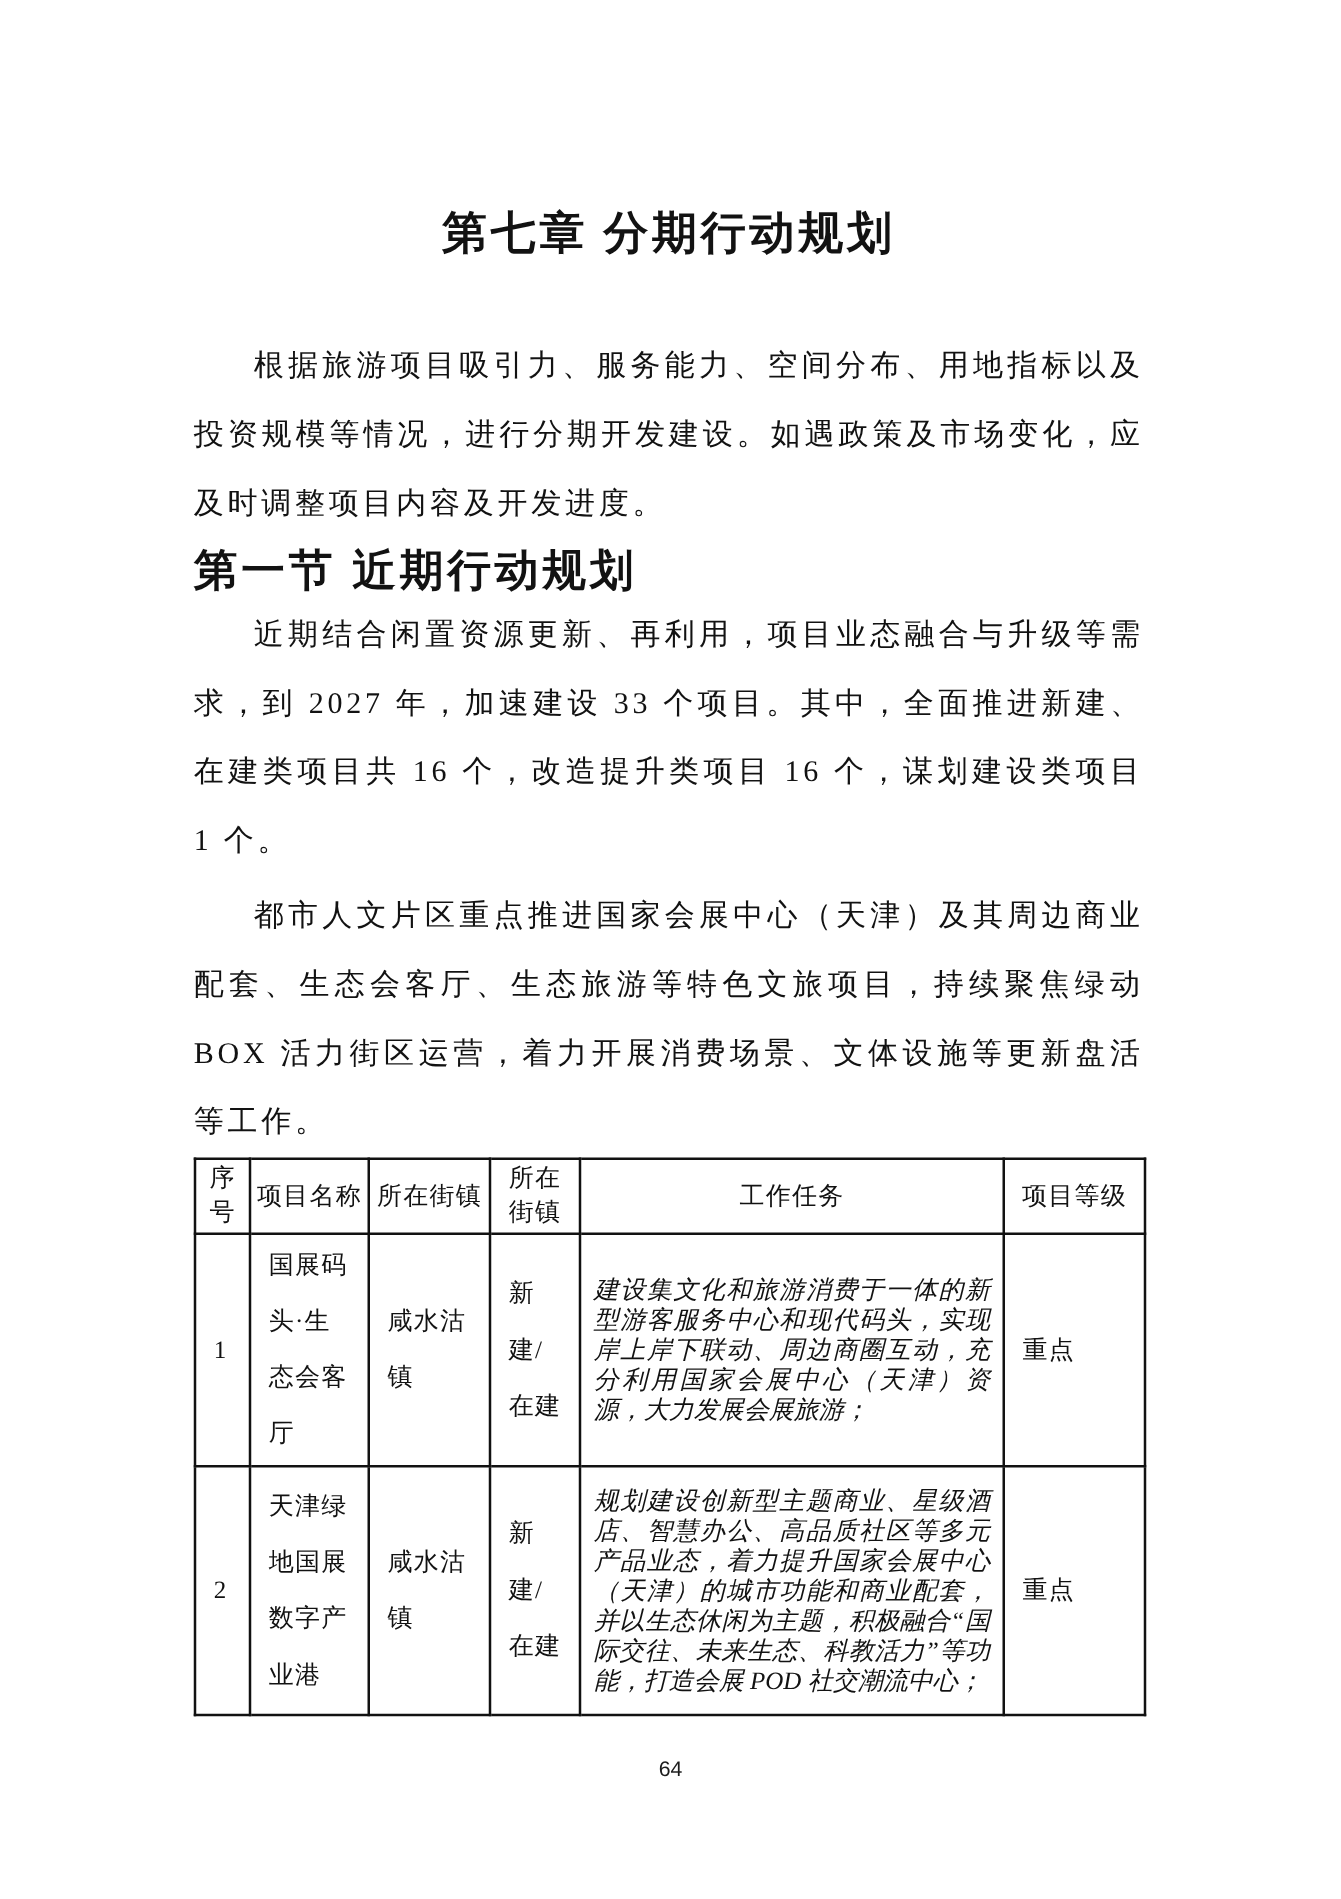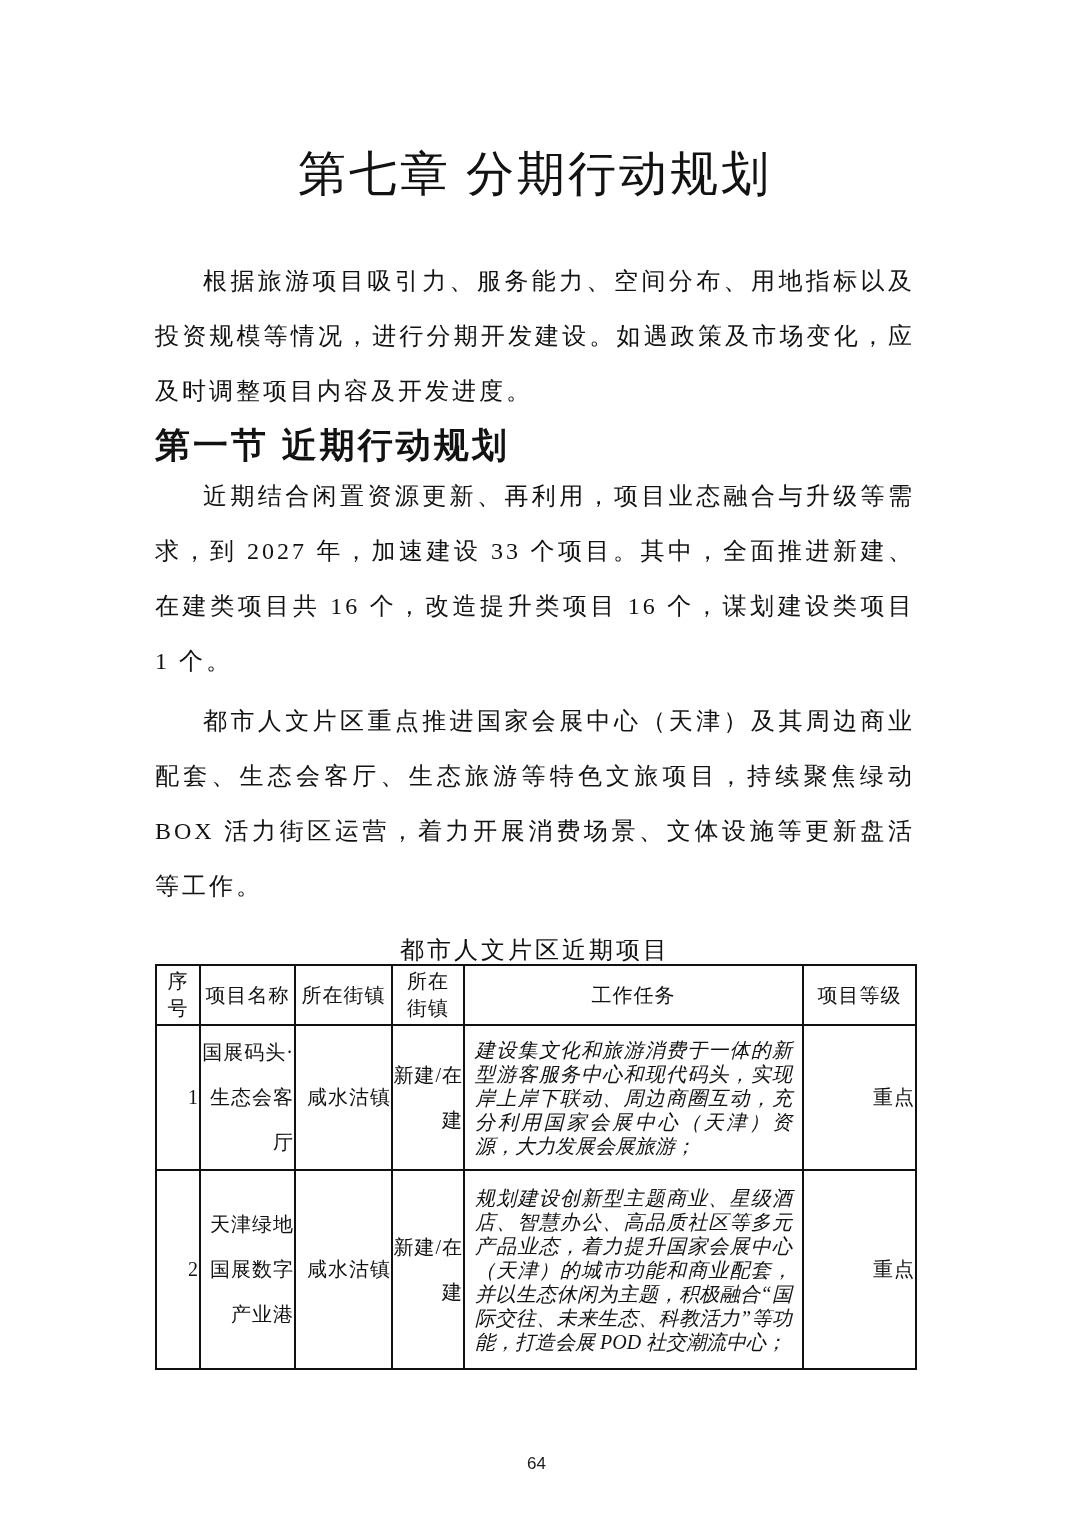--- a/index.html
+++ b/index.html
@@ -8,23 +8,23 @@
     width: 1073px;
     height: 1519px;
     background: #ffffff;
     color: #121212;
     font-family: "Liberation Serif", "DejaVu Serif", serif;
     box-sizing: border-box;
     padding: 146px 158px 0 155px;
     overflow: hidden;
   }
   .doc-title {
-    margin: 4px;
-    font-size: 48px;
-    font-weight: normal;
+    margin: 16px;
+    font-size: 36px;
+    font-weight: bold;
     text-align: center;
     letter-spacing: 3px;
     line-height: 48px;
     white-space: nowrap;
   }
   .body-para {
     margin: 0;
     font-size: 24px;
     line-height: 55px;
     letter-spacing: 3px;
@@ -67,39 +67,39 @@
   tr.row-1 { height: 145px; }
   tr.row-2 { height: 199px; }
   th.hcell {
     text-align: center;
     vertical-align: middle;
     line-height: 27px;
     padding: 2px 4px;
     letter-spacing: 1px;
   }
   td.ccell {
-    text-align: right;
+    text-align: left;
     vertical-align: middle;
     line-height: 45px;
-    padding: 2px 0;
+    padding: 2px 14px;
     letter-spacing: 1px;
   }
   td.tcell {
     text-align: justify;
     text-justify: inter-ideograph;
     vertical-align: middle;
     line-height: 24px;
     padding: 4px 10px;
     font-style: italic;
   }
   .page-number {
     position: absolute;
     left: 0;
     right: 0;
-    top: 1454px;
+    top: 1406px;
     text-align: center;
     font-family: "Liberation Sans", "DejaVu Sans", sans-serif;
     font-size: 17px;
     color: #1c1c1c;
   }
 </style>
 </head>
 <body>
 
 <div class="page">
@@ -107,21 +107,20 @@
   <h1 class="doc-title">第七章 分期行动规划</h1>
 
   <p class="body-para para-intro">根据旅游项目吸引力、服务能力、空间分布、用地指标以及投资规模等情况，进行分期开发建设。如遇政策及市场变化，应及时调整项目内容及开发进度。</p>
 
   <h2 class="section-heading">第一节 近期行动规划</h2>
 
   <p class="body-para para-near">近期结合闲置资源更新、再利用，项目业态融合与升级等需求，到 2027 年，加速建设 33 个项目。其中，全面推进新建、在建类项目共 16 个，改造提升类项目 16 个，谋划建设类项目 1 个。</p>
 
   <p class="body-para para-urban">都市人文片区重点推进国家会展中心（天津）及其周边商业配套、生态会客厅、生态旅游等特色文旅项目，持续聚焦绿动 BOX 活力街区运营，着力开展消费场景、文体设施等更新盘活等工作。</p>
 
-  <div class="table-caption">都市人文片区近期项目</div>
 
   <table class="projects">
     <colgroup>
       <col style="width:44px">
       <col style="width:95px">
       <col style="width:97px">
       <col style="width:72px">
       <col style="width:339px">
       <col style="width:113px">
     </colgroup>

